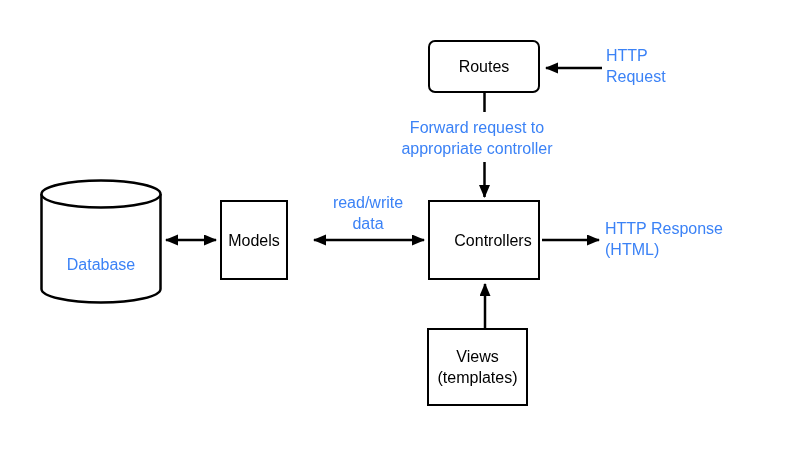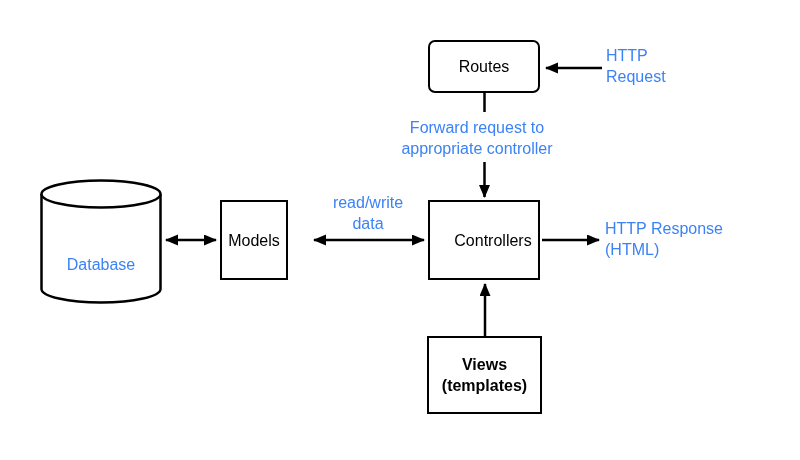--- a/index.html
+++ b/index.html
@@ -42,21 +42,21 @@
   .node-label {
     color: #000000;
     font-size: 16px;
     line-height: 21px;
     white-space: pre-line;
   }
   
   .routes-box      { left: 428px; top: 40px;  width: 112px; height: 53px; border-radius: 7px; }
   .controllers-box { left: 428px; top: 200px; width: 112px; height: 80px; padding-left: 18px; }
   .models-box      { left: 220px; top: 200px; width: 68px;  height: 80px; }
-  .views-box       { left: 427px; top: 336px; width: 115px; height: 78px; font-weight: bold; }
+  .views-box       { left: 427px; top: 328px; width: 101px; height: 78px; }
 
   .database-label      { left: 40px;  top: 237px; width: 122px; text-align: center; margin-top: 17px; }
   .http-request-label  { left: 606px; top: 45px; }
   .forward-label       { left: 367px; top: 117px; width: 220px; }
   .read-write-label    { left: 318px; top: 192px; width: 100px; }
   .http-response-label { left: 605px; top: 218px; }
 </style>
 </head>
 <body>
 

